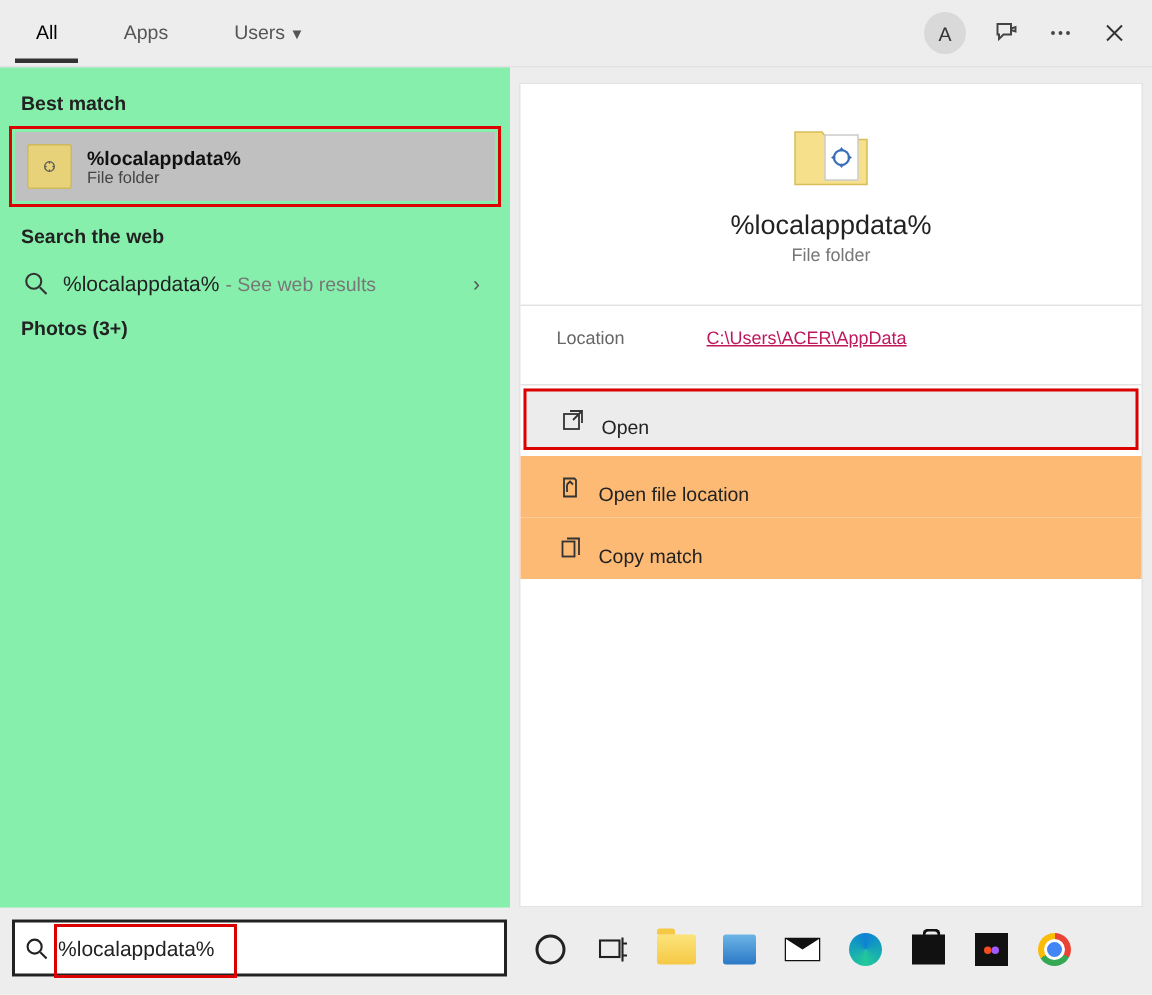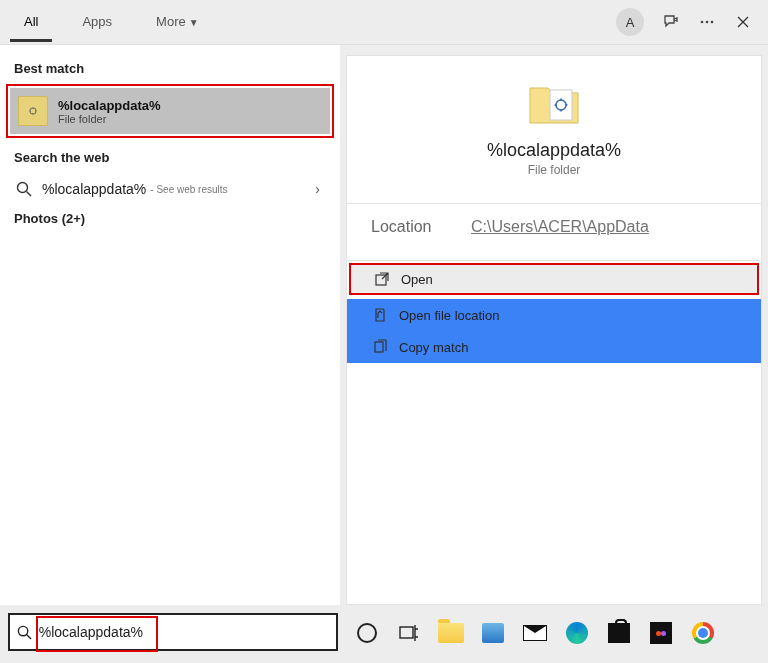--- a/index.html
+++ b/index.html
@@ -7,48 +7,48 @@
   .window { width: 768px; height: 663px; background: #ededed; position: relative; }
   .topbar { height: 45px; display: flex; align-items: center; padding: 0 10px; background: #ededed; border-bottom: 1px solid #e0e0e0; }
   .tabs { display: flex; gap: 16px; align-items: center; height: 45px; }
   .tab { padding: 12px 14px 10px; font-size: 13px; color: #555; cursor: pointer; border-bottom: 3px solid transparent; }
   .tab.active { color: #000; font-weight: 500; border-bottom: 3px solid #333; }
   .tab .chev { font-size: 10px; margin-left: 3px; }
   .topright { margin-left: auto; display: flex; align-items: center; gap: 6px; }
   .avatar { width: 28px; height: 28px; border-radius: 50%; background: #d9d9d9; font-size: 13px; display: flex; align-items: center; justify-content: center; color: #333; margin-right: 6px; }
   .ticonbtn { width: 30px; height: 30px; display: flex; align-items: center; justify-content: center; color: #333; cursor: pointer; }
   .content { display: flex; height: 560px; }
-  .left { width: 340px; background: #ffffff; padding-top: 10px; }
+  .left { width: 340px; background: #86efac; padding-top: 10px; }
   .section-label { font-size: 13px; font-weight: 600; color: #222; padding: 6px 14px 8px; }
   .bm-highlight { border: 2px solid #d00; padding: 2px; margin: 0 6px 6px; }
   .bestmatch { display: flex; align-items: center; background: #c0c0c0; padding: 8px 8px; }
   .bm-icon { width: 30px; height: 30px; background: #e7d27a; border: 1px solid #d0b85c; border-radius: 2px; display: flex; align-items: center; justify-content: center; margin-right: 10px; }
   .bm-icon svg { width: 14px; height: 14px; }
   .bm-txt .title { font-size: 13px; font-weight: 600; color: #111; }
   .bm-txt .sub { font-size: 11px; color: #444; }
   .web-item { display: flex; align-items: center; padding: 8px 14px; cursor: pointer; }
   .web-item .sicon { width: 20px; display:flex; justify-content:center; margin-right: 8px; }
   .web-item .wtitle { font-size: 14px; color: #222; }
-  .web-item .wsub { font-size: 10px; color: #777; margin-left: 4px; }
+  .web-item .wsub { font-size: 13px; color: #777; margin-left: 4px; }
   .web-item .arrow { margin-left: auto; color: #555; font-size: 14px; padding-right: 6px; }
   .right { flex: 1; background: #ededed; padding: 10px 6px 0 6px; }
   .rcard { background: #fff; border: 1px solid #e3e3e3; height: 100%; display:flex; flex-direction:column; }
   .preview { text-align: center; padding: 22px 10px 16px; }
   .foldericon { width: 60px; height: 52px; margin: 0 auto 10px; display:flex; align-items:center; justify-content:center; }
   .preview .ptitle { font-size: 18px; font-weight: 400; color: #222; }
   .preview .psub { font-size: 12px; color: #777; margin-top: 2px; }
   .hr { border-top: 1px solid #e3e3e3; margin: 10px 0 0; }
-  .meta-row { display: flex; padding: 14px 24px; font-size: 16px; align-items:flex-end; }
+  .meta-row { display: flex; padding: 14px 24px; font-size: 12px; align-items:flex-end; }
   .meta-row .mlabel { color: #666; width: 100px; }
-  .meta-row .mval { color: #737373; text-decoration: underline; cursor:pointer; }
+  .meta-row .mval { color: #be185d; text-decoration: underline; cursor:pointer; }
   .actions { margin-top: 2px; }
-  .arow { display: flex; align-items: center; padding: 8px 22px; font-size: 13px; color: #222; cursor:pointer; background: #3b82f6; }
+  .arow { display: flex; align-items: center; padding: 8px 22px; font-size: 13px; color: #222; cursor:pointer; background: #fdba74; }
   .arow.first { background: #ececec; border: 2px solid #d00; padding: 6px 20px; margin: 0 2px 4px 2px; }
   .arow .aicon { width: 22px; display:flex; justify-content:center; }
-  .arow .alabel { margin-left: 8px; }
+  .arow .alabel { margin-left: 8px; margin-top: 10px; }
   .searchbar { position: absolute; bottom: 12px; left: 8px; width: 330px; height: 38px; background: #fff; border: 2px solid #222; display:flex; align-items:center; padding: 0 6px; }
   .searchbar .sicon { width: 18px; display:flex; justify-content:center; margin-right: 6px; }
   .searchbar input { border:none; outline:none; font-size: 14px; color: #222; width: 100%; background: transparent; }
   .sb-highlight { position:absolute; bottom: 11px; left: 36px; width: 122px; height: 36px; border: 2px solid #d00; pointer-events:none; }
   .taskbar { position: absolute; bottom: 12px; left: 348px; right: 8px; height: 36px; display:flex; align-items:center; gap: 16px; padding: 0 6px; }
   .tb-item { width: 26px; height: 26px; display:flex; align-items:center; justify-content:center; cursor:pointer; }
   .tb-ring { width: 20px; height: 20px; border: 2px solid #222; border-radius: 50%; }
   .tb-explorer { width: 26px; height: 20px; background: linear-gradient(#fbe37a,#f6c945); border-radius: 2px; position:relative; }
   .tb-explorer::before { content:''; position:absolute; top:-4px; left:0; width:12px; height:4px; background:#f6c945; border-radius:2px 2px 0 0; }
   .tb-mail { width: 24px; height: 16px; background:#111; clip-path: polygon(0 0,100% 0,100% 100%,0 100%); position:relative; }
@@ -64,21 +64,21 @@
 </style>
 </head>
 <body>
 
 <div class="window">
 
   <div class="topbar">
     <div class="tabs">
       <div class="tab active">All</div>
       <div class="tab">Apps</div>
-      <div class="tab"><span>More</span><span class="chev">▼</span></div>
+      <div class="tab"><span>Users</span><span class="chev">▼</span></div>
     </div>
     <div class="topright">
       <div class="avatar">A</div>
       <div class="ticonbtn">
         <svg width="16" height="16" viewBox="0 0 16 16" stroke="#444" fill="none" stroke-width="1.3">
             <path d="M2 2h9v7H6l-3 3V9H2z"></path>
             <path d="M11 5l3-1v3l-3-1"></path>
           </svg>
       </div>
       <div class="ticonbtn">
@@ -118,21 +118,21 @@
         <div class="sicon">
           <svg width="16" height="16" viewBox="0 0 16 16" stroke="#333" stroke-width="1.4" fill="none">
               <circle cx="6.5" cy="6.5" r="5"></circle>
               <path d="M10.5 10.5L15 15"></path>
             </svg>
         </div>
         <span class="wtitle">%localappdata%</span>
         <span class="wsub"> - See web results</span>
         <span class="arrow">›</span>
       </div>
-      <div class="section-label">Photos (2+)</div>
+      <div class="section-label">Photos (3+)</div>
     </div>
 
     <div class="right">
       <div class="rcard">
         <div class="preview">
           <div class="foldericon">
             <svg width="60" height="52" viewBox="0 0 60 52">
                 <path d="M6 10h18l4 5h26v30H6z" fill="#f7e08c" stroke="#d8bd58"></path>
                 <rect x="26" y="12" width="22" height="30" fill="#fff" stroke="#ccc"></rect>
                 <g transform="translate(30,20)">

